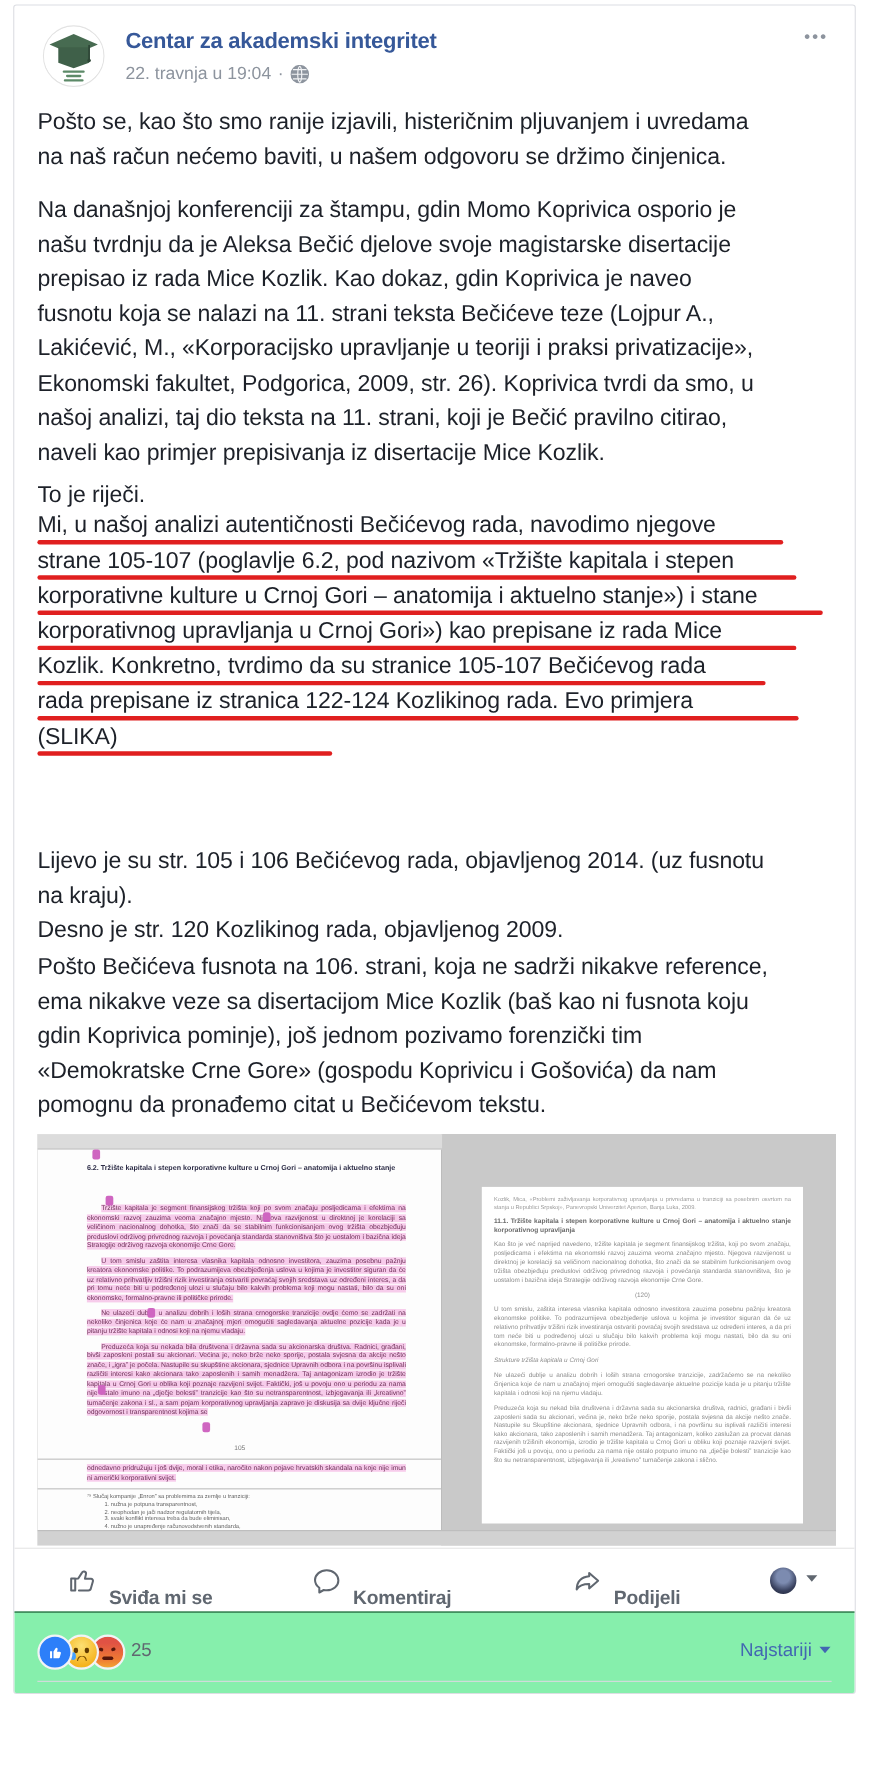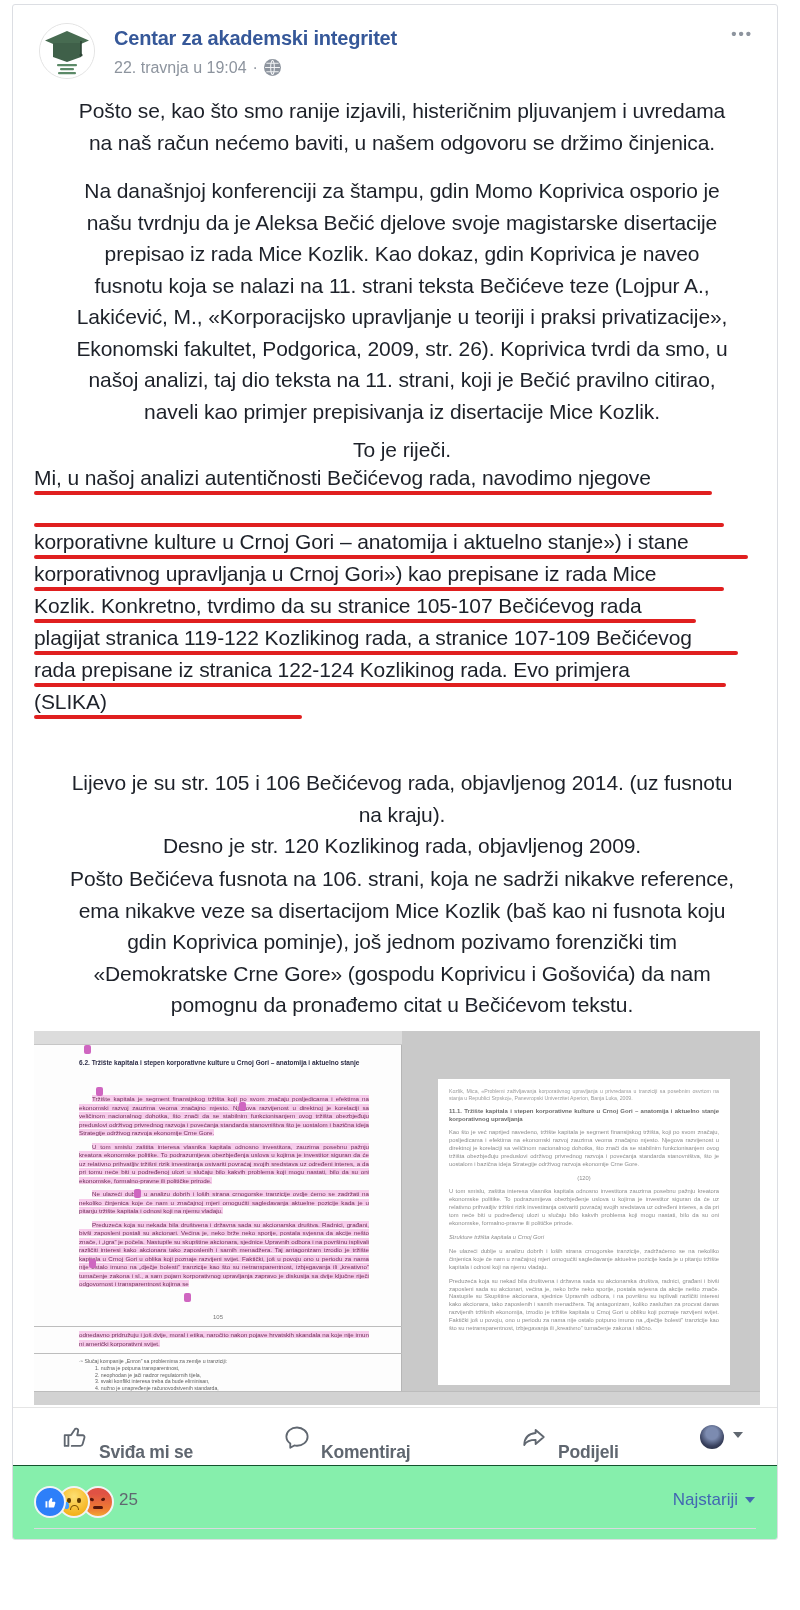--- a/index.html
+++ b/index.html
@@ -10,21 +10,21 @@
   .card{position:absolute;left:12px;top:4px;width:766px;height:1536px;background:#fff;
         border:1px solid #dcdee3;border-radius:3px;box-sizing:border-box;overflow:hidden;}
 
   
   .avatar{left:26px;top:18px;width:54px;height:54px;border-radius:50%;border:1px solid #e3e3e3;overflow:hidden;background:#fff;}
   .page-name{left:101px;top:22px;font-size:20px;font-weight:bold;color:#365899;text-decoration:none;letter-spacing:-0.2px;}
   .meta{left:101px;top:54px;font-size:16px;color:#8d949e;display:flex;align-items:flex-start;gap:6px;}
   .dots{right:24px;top:20px;font-size:15px;letter-spacing:2px;color:#8d949e;font-weight:bold;cursor:pointer;}
 
   
-  .para{left:21px;width:736px;font-size:21px;line-height:31.5px;color:#1d2129;white-space:pre-line;letter-spacing:-0.1px;text-align:center;}
+  .para{left:21px;width:736px;font-size:21px;line-height:31.5px;color:#1d2129;white-space:pre-line;letter-spacing:-0.1px;}
   .red-para{left:21px;top:458px;width:736px;}
   .red-line{position:relative;height:32px;line-height:30px;font-size:21px;color:#1d2129;letter-spacing:-0.1px;white-space:nowrap;}
   .red-underline{position:absolute;left:0;bottom:0;height:4.5px;background:#e01f1f;border-radius:2px;display:block;}
 
   
   .attachment{left:21px;top:1026px;width:726px;height:374px;background:#c9c9c9;overflow:hidden;cursor:pointer;}
   .att-left{position:absolute;left:0;top:0;width:368px;height:374px;background:#fdfdfd;border-right:1px solid #b5b5b5;box-sizing:border-box;}
   .att-topstrip{position:absolute;left:0;top:0;width:368px;height:13px;background:#dcdcdc;border-bottom:1px solid #c6c6c6;}
   .doc-head{position:absolute;left:45px;top:27px;width:296px;font-size:6.5px;font-weight:bold;color:#2d2d47;line-height:10px;}
   .doc-body{position:absolute;left:45px;top:64px;width:290px;}
@@ -112,25 +112,24 @@
 prepisao iz rada Mice Kozlik. Kao dokaz, gdin Koprivica je naveo
 fusnotu koja se nalazi na 11. strani teksta Bečićeve teze (Lojpur A.,
 Lakićević, M., «Korporacijsko upravljanje u teoriji i praksi privatizacije»,
 Ekonomski fakultet, Podgorica, 2009, str. 26). Koprivica tvrdi da smo, u
 našoj analizi, taj dio teksta na 11. strani, koji je Bečić pravilno citirao,
 naveli kao primjer prepisivanja iz disertacije Mice Kozlik.</div>
     <div class="abs para" style="top:429px">To je riječi.</div>
 
     <div class="abs red-para">
       <div class="red-line"><span>Mi, u našoj analizi autentičnosti Bečićevog rada, navodimo njegove</span><i class="red-underline" style="width: 678px;"></i></div>
-      <div class="red-line"><i class="red-underline" style="width: 690px;"></i></div>
+      <div class="red-line"><span>strane 105-107 (poglavlje 6.2, pod nazivom «Tržište kapitala i stepen</span><i class="red-underline" style="width: 690px;"></i></div>
       <div class="red-line"><span>korporativne kulture u Crnoj Gori – anatomija i aktuelno stanje») i stane</span><i class="red-underline" style="width: 714px;"></i></div>
       <div class="red-line"><span>korporativnog upravljanja u Crnoj Gori») kao prepisane iz rada Mice</span><i class="red-underline" style="width: 690px;"></i></div>
       <div class="red-line"><span>Kozlik. Konkretno, tvrdimo da su stranice 105-107 Bečićevog rada</span><i class="red-underline" style="width: 662px;"></i></div>
-      <div class="red-line"><span>plagijat stranica 119-122 Kozlikinog rada, a stranice 107-109 Bečićevog</span><i class="red-underline" style="width: 704px;"></i></div>
       <div class="red-line"><span>rada prepisane iz stranica 122-124 Kozlikinog rada. Evo primjera</span><i class="red-underline" style="width: 692px;"></i></div>
       <div class="red-line"><span>(SLIKA)</span><i class="red-underline" style="width: 268px;"></i></div>
     </div>
 
     <div class="abs para" style="top:762px">Lijevo je su str. 105 i 106 Bečićevog rada, objavljenog 2014. (uz fusnotu
 na kraju).
 Desno je str. 120 Kozlikinog rada, objavljenog 2009.</div>
     <div class="abs para" style="top:858px">Pošto Bečićeva fusnota na 106. strani, koja ne sadrži nikakve reference,
 ema nikakve veze sa disertacijom Mice Kozlik (baš kao ni fusnota koju
 gdin Koprivica pominje), još jednom pozivamo forenzički tim

